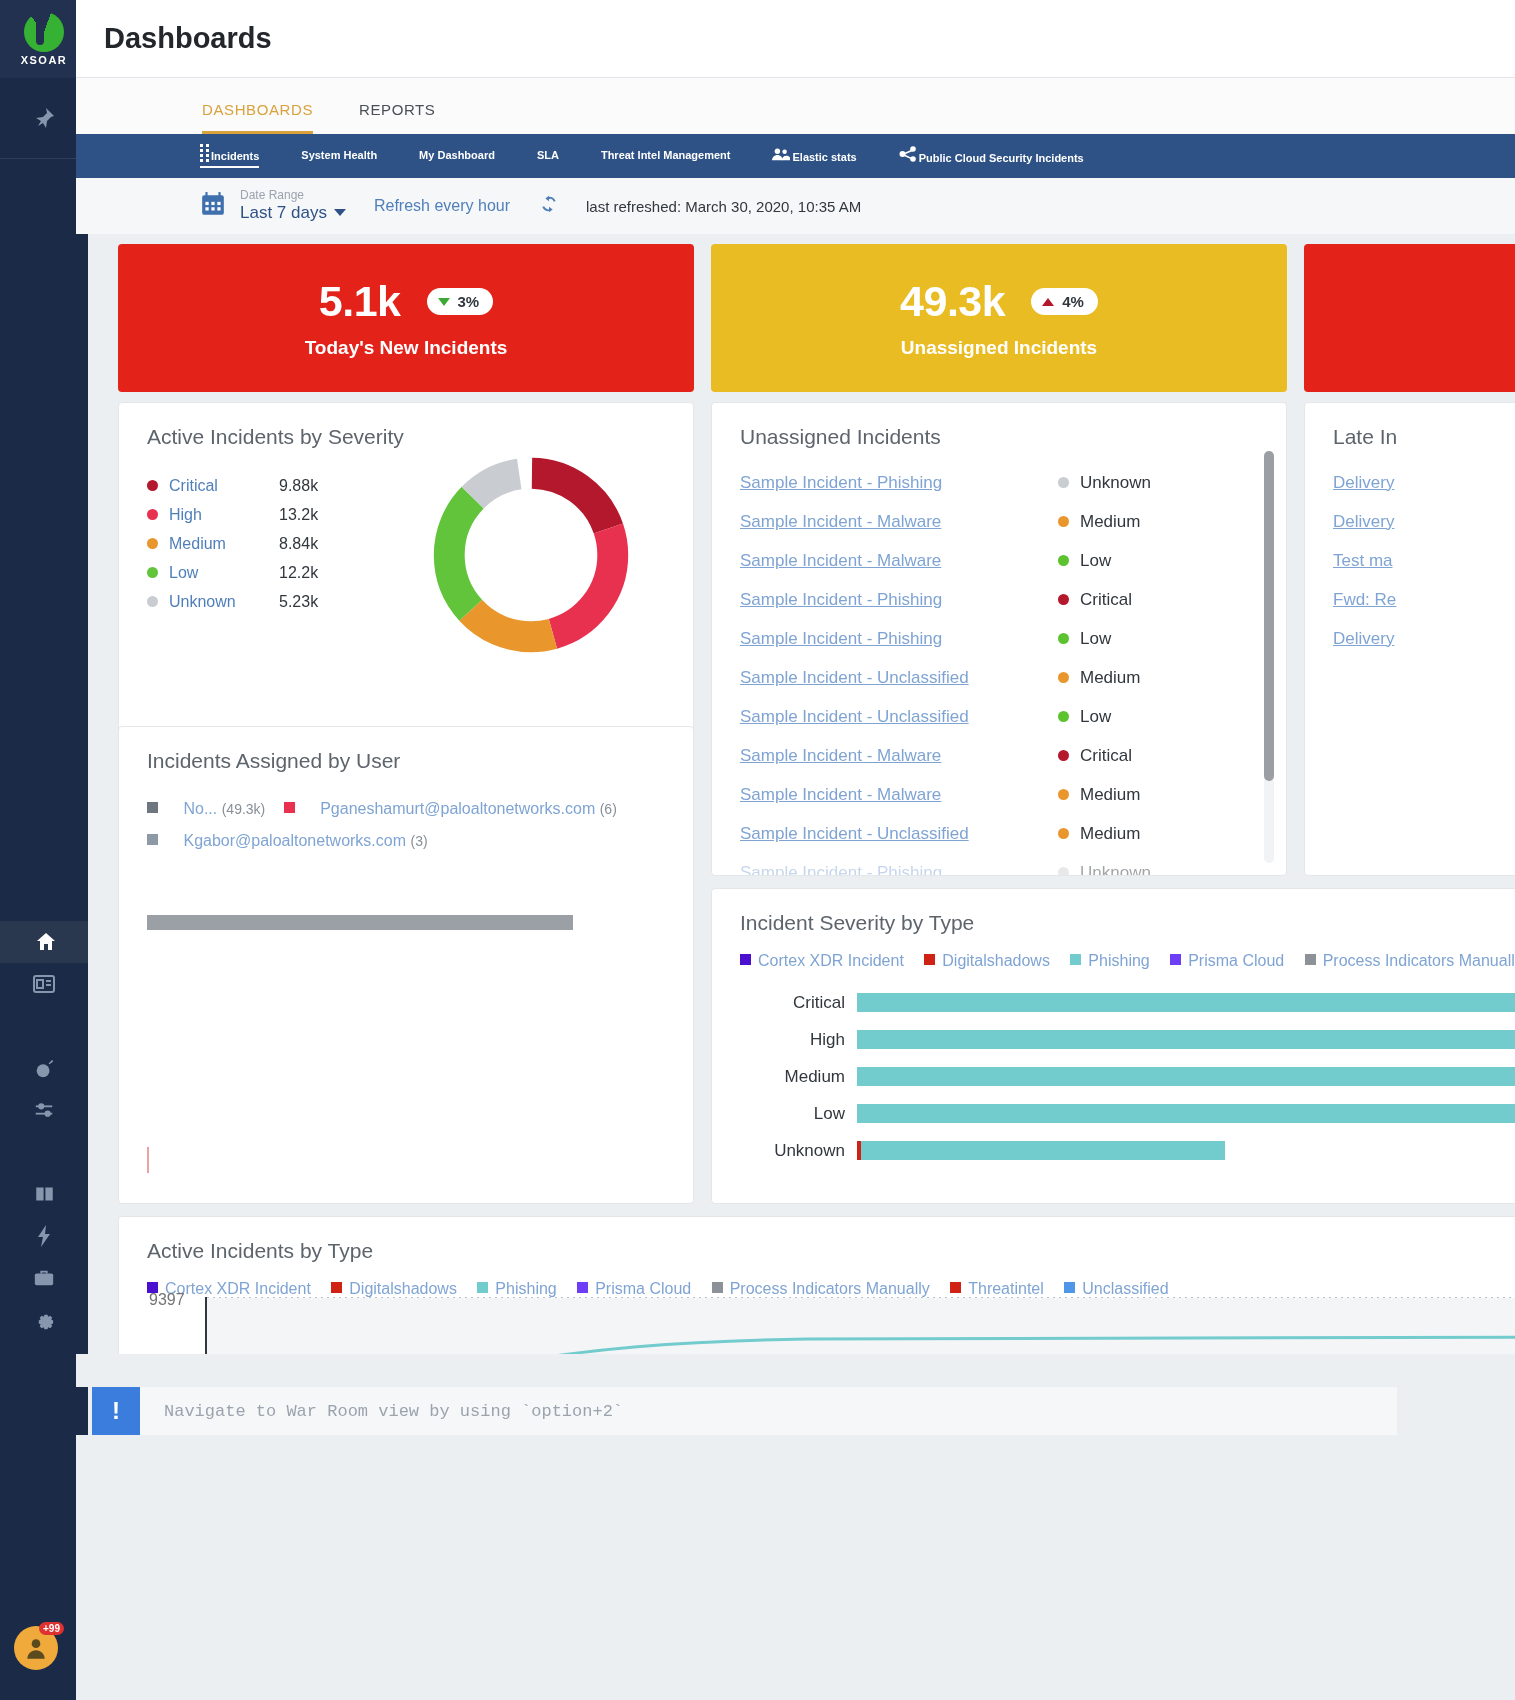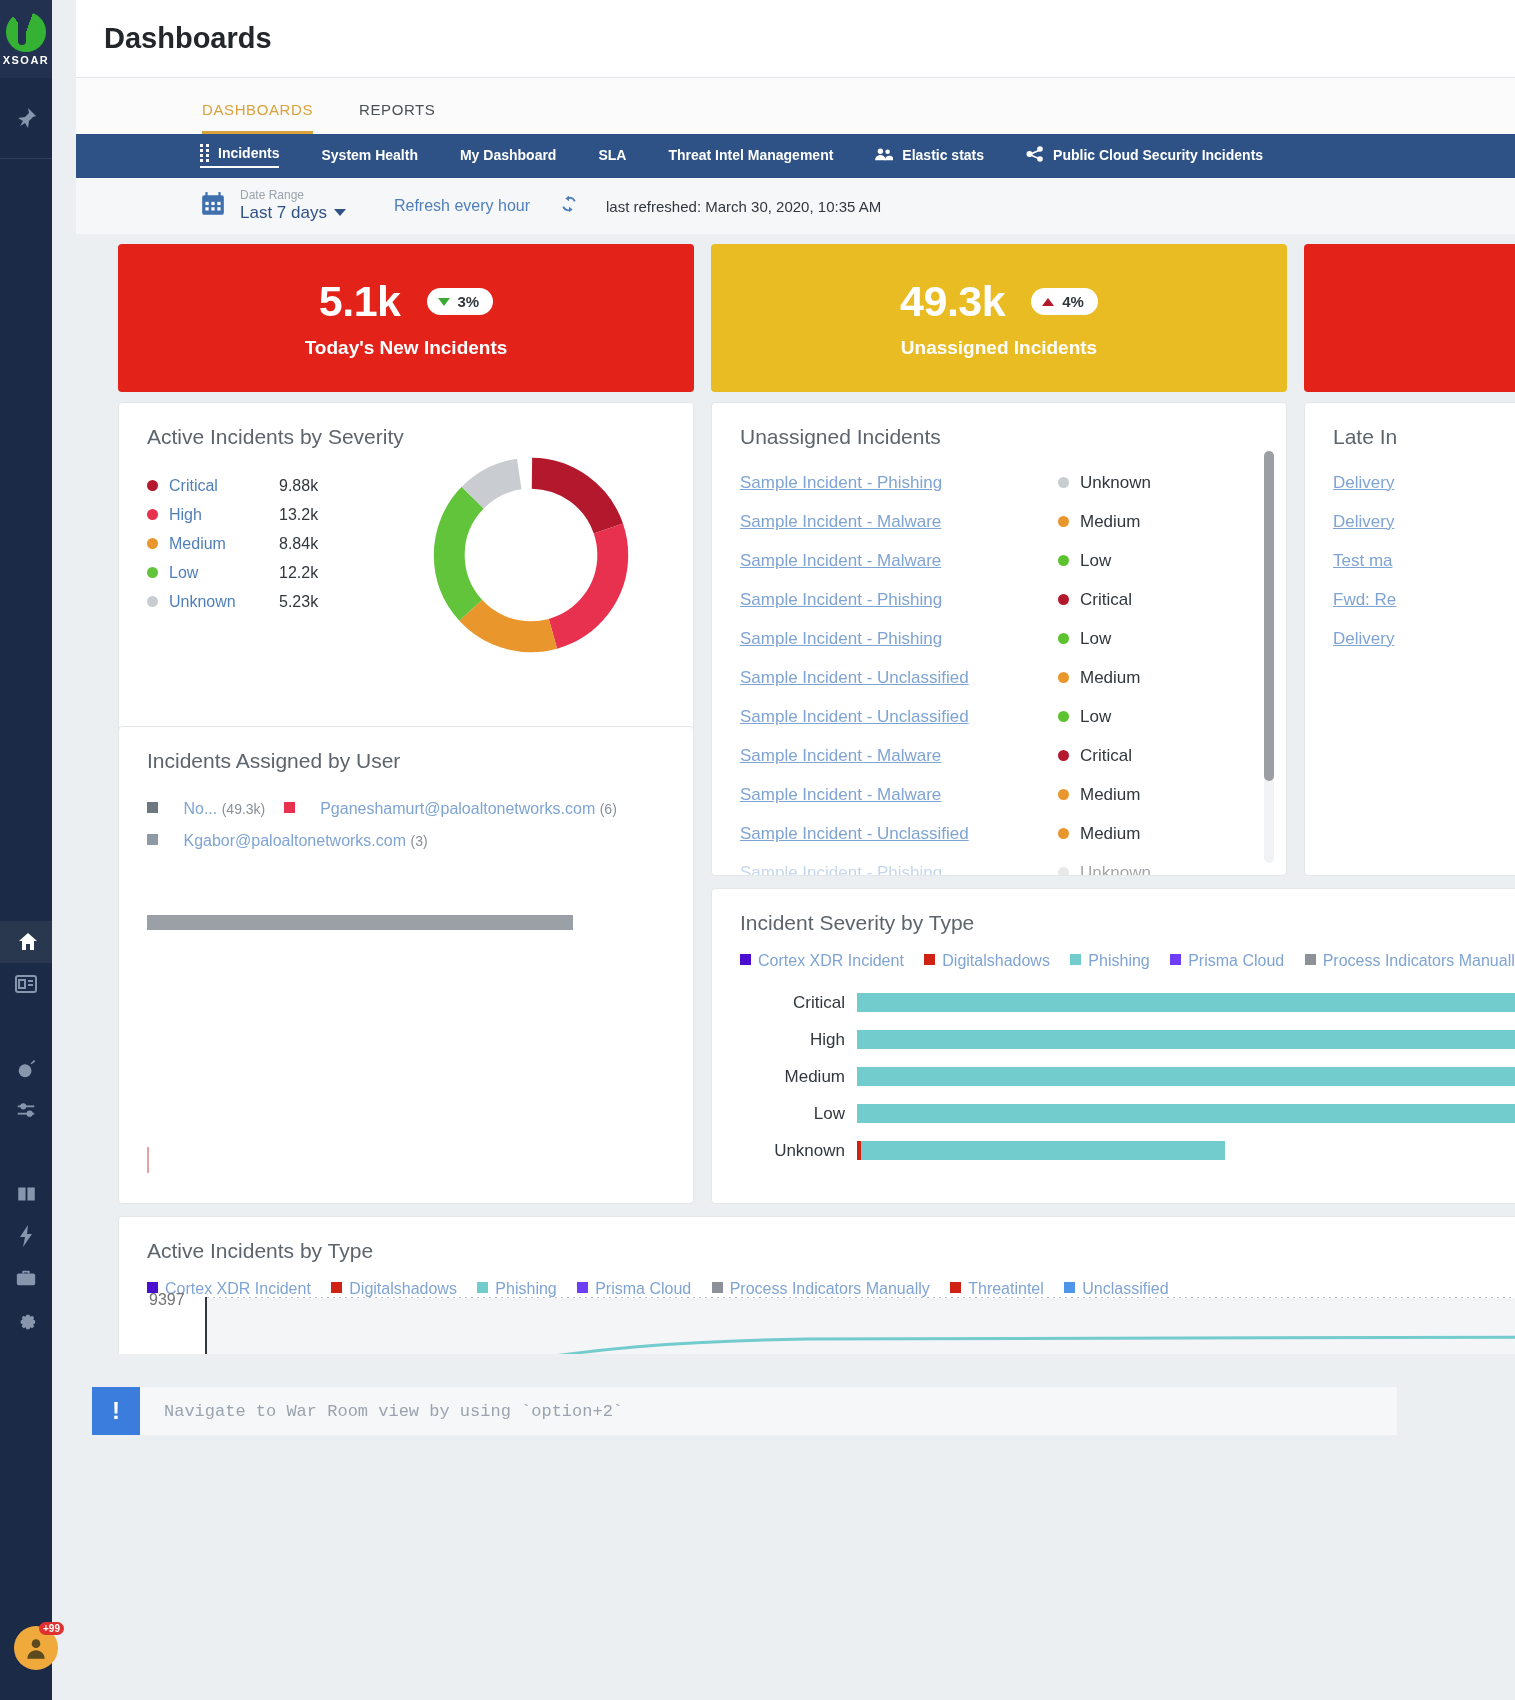--- a/index.html
+++ b/index.html
@@ -5,21 +5,21 @@
   * { box-sizing: border-box; margin: 0; padding: 0; }
   html, body {
     width: 1515px; height: 1700px;
     font-family: "Liberation Sans", sans-serif;
     background: #ffffff;
     overflow: hidden;
   }
   #app { position: relative; width: 1515px; height: 1700px; background:#eceff2; }
 
   
-  .rail { position:absolute; left:0; top:0; width:52px; height:1700px; background:#1b2a47; }
+  .rail { position:absolute; left:0; top:0; width:88px; height:1700px; background:#1b2a47; }
   .rail-logo { height:78px; background:#22314f; display:flex; flex-direction:column;
                align-items:center; justify-content:center; gap:2px; }
   .logo-mark { width:40px; height:40px; position:relative; }
   .logo-mark .ring {
     position:absolute; inset:0; border-radius:50%;
     background: conic-gradient(from 20deg, #35b233 0deg 300deg, #22314f 300deg 360deg);
   }
   .logo-mark .hole {
     position:absolute; left:12px; top:7px; width:8px; height:26px; border-radius:5px; background:#22314f;
   }
@@ -44,37 +44,37 @@
   
   .toptabs { position:absolute; left:76px; top:78px; width:1439px; height:56px; background:#fbfbfc;
              display:flex; align-items:flex-end; padding-left:126px; }
   .toptab { font-size:15px; letter-spacing:0.6px; color:#4a4f55; padding:0 0 13px 0;
             margin-right:46px; border-bottom:3px solid transparent; }
   .toptab.active { color:#d9a23c; border-bottom-color:#d9a23c; font-weight:normal; }
 
   
   .dashnav { position:absolute; left:76px; top:134px; width:1439px; height:44px;
              background:#2e5285; display:flex; align-items:center; padding-left:124px; color:#fff; }
-  .dashnav-item { font-size:14px; font-weight:bold; display:flex; align-items:center; gap:9px;
+  .dashnav-item { font-size:11px; font-weight:bold; display:flex; align-items:flex-end; gap:2px;
                   margin-right:42px; color:#ffffff; padding-bottom:2px; white-space:nowrap;}
   .dashnav-item.active { border-bottom:2px solid #ffffff; padding-bottom:4px; }
   .dots-icon { display:inline-grid; grid-template-columns:repeat(2,3px); gap:2px 3px; }
   .dots-icon i { width:3px; height:3px; background:#fff; display:block; }
 
   
   .datebar { position:absolute; left:76px; top:178px; width:1439px; height:56px; background:#f6f7f8;
              display:flex; align-items:center; padding-left:124px; gap:14px; }
   .cal-icon { color:#3f6fad; }
   .dr-wrap { display:flex; flex-direction:column; line-height:1.15; }
   .dr-label { font-size:12px; color:#9aa3ae; }
   .dr-value { font-size:17px; color:#2e5285; display:flex; align-items:center; gap:7px; }
   .caret-dn { width:0;height:0;border-left:6px solid #2e5285;border-right:6px solid #2e5285;
               border-top:7px solid #2e5285; border-bottom:0;
               border-left-color:transparent;border-right-color:transparent; }
-  .refresh-link { font-size:16px; color:#4f7fba; margin-left:34px; }
+  .refresh-link { font-size:16px; color:#4f7fba; margin-left:14px; }
   .refresh-icon { color:#4f7fba; margin-left:14px; }
   .refreshed { font-size:15px; color:#31373d; margin-left:12px; }
 
   
   .board { position:absolute; left:76px; top:234px; width:1439px; height:1120px; overflow:hidden; }
 
   .kpi { position:absolute; height:148px; border-radius:4px; color:#fff;
          display:flex; flex-direction:column; align-items:center; justify-content:center; }
   .kpi-row1 { display:flex; align-items:center; gap:26px; }
   .kpi-num { font-size:43px; font-weight:bold; letter-spacing:-0.5px; }

